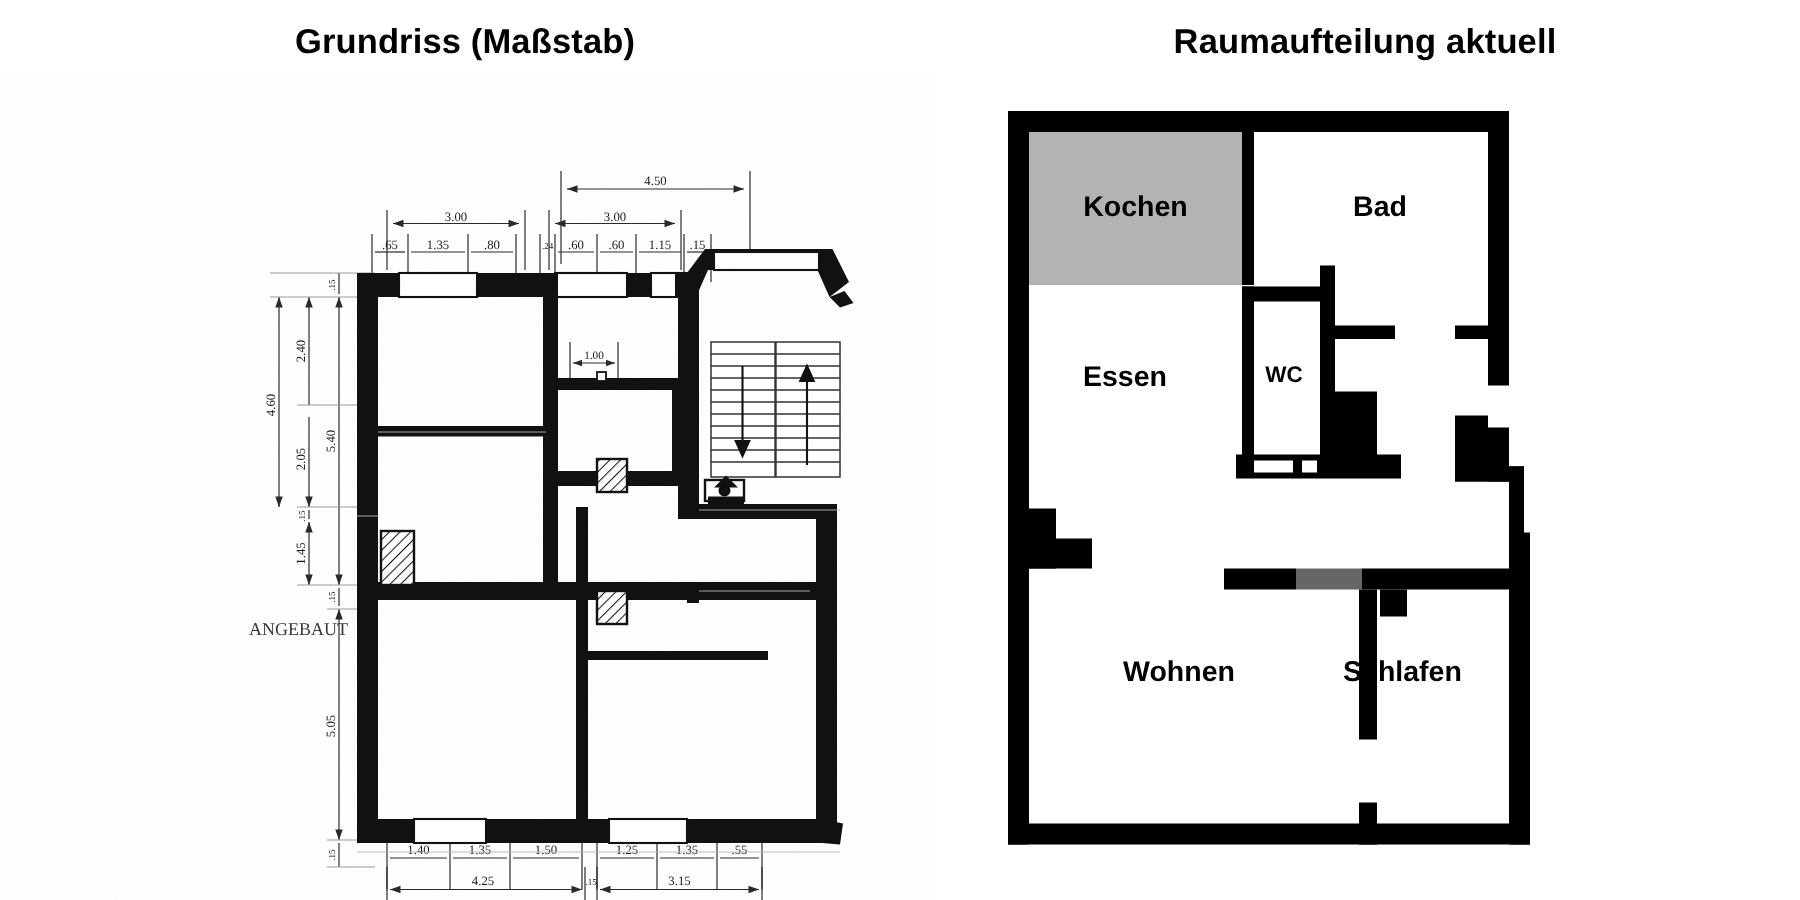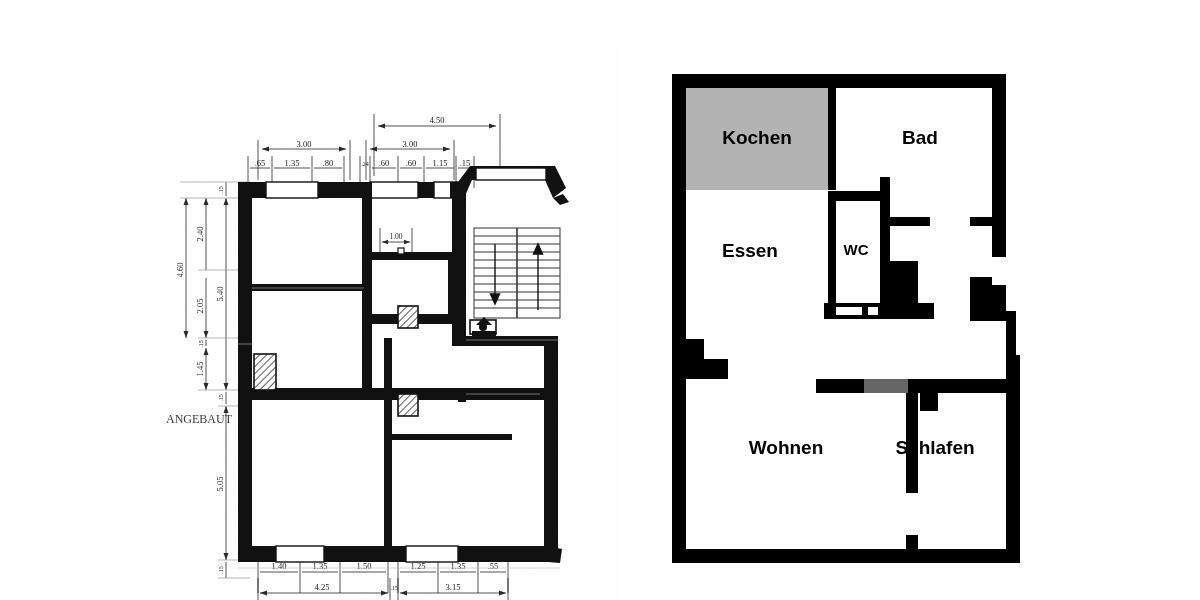--- a/index.html
+++ b/index.html
@@ -29,20 +29,21 @@
     text-anchor:middle;dominant-baseline:middle;
   }
   .room-label.small{font-size:15px;}
   .hand{font-family:"Liberation Serif",serif;}
 </style>
 </head>
 <body>
 
 <div class="panel" id="left-panel">
 
+  <div class="panel-title">Grundriss (Maßstab)</div>
 
   <div id="scan-wrap">
     <svg id="scan-svg" width="620" height="552" viewBox="0 0 620 552">
 
       <defs>
 
         <pattern id="hatch" width="5" height="5" patternUnits="userSpaceOnUse" patternTransform="rotate(45)">
           <rect width="5" height="5" fill="#fff"></rect>
           <line x1="0" y1="0" x2="0" y2="5" stroke="#111" stroke-width="1.4"></line>
         </pattern>
@@ -296,20 +297,21 @@
       </g>
 
       <text class="hand" x="166" y="375" font-size="12" fill="#3a3a3a">ANGEBAUT</text>
       <text class="hand" x="505" y="586" font-size="14" fill="#444">MAßSTAB  1:50</text>
     </svg>
   </div>
 </div>
 
 <div class="panel" id="right-panel">
 
+  <div class="panel-title">Raumaufteilung aktuell</div>
 
   <div id="schematic-wrap">
     <svg id="schematic-svg" width="580" height="552" viewBox="0 0 580 552">
 
       <rect x="0" y="0" width="580" height="552" fill="#ffffff"></rect>
 
       <rect x="66" y="39" width="142" height="102" fill="#b3b3b3"></rect>
 
       <g fill="#000000">
 

